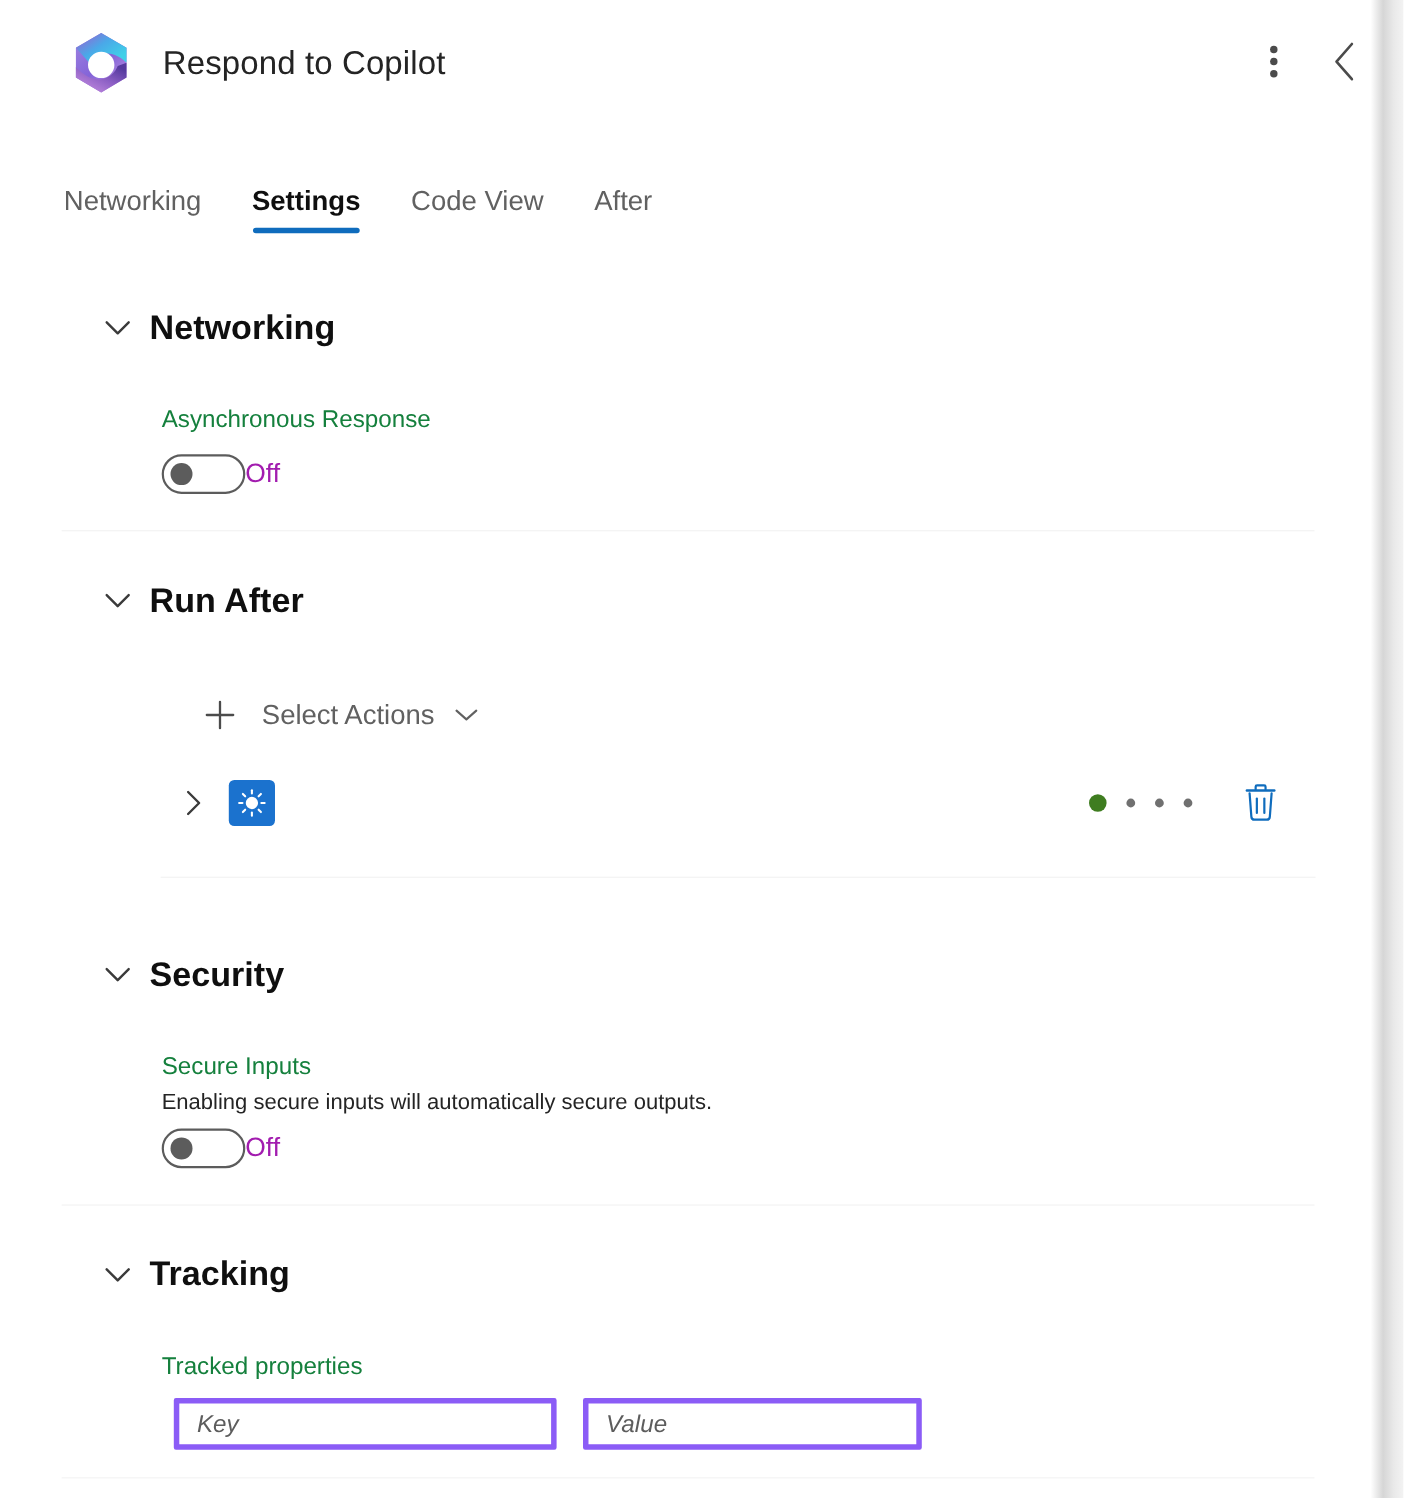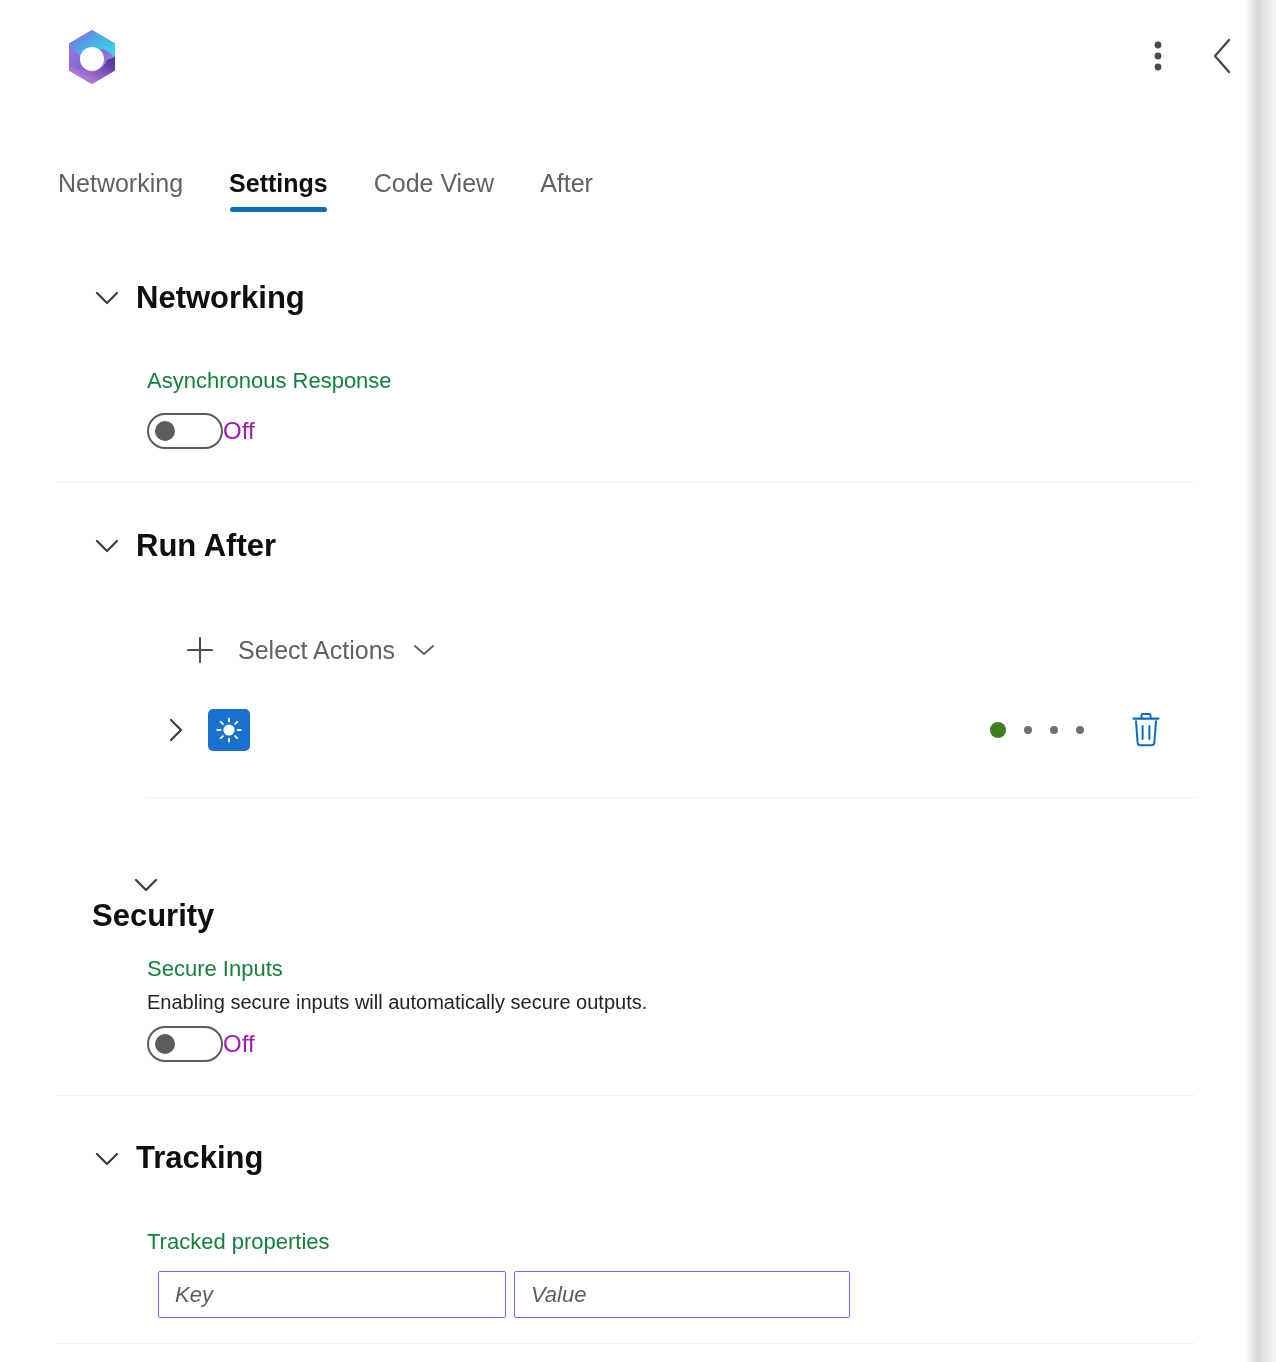--- a/index.html
+++ b/index.html
@@ -273,36 +273,36 @@
 
   
   #tracked-inputs {
     position: absolute;
     left: 158px; top: 1271px;
     display: flex;
     align-items: center;
   }
   .txt-input {
     height: 47px;
-    border: 1px solid #8b5cf6;
+    border: 5px solid #8b5cf6;
     border-radius: 2px;
     background: #ffffff;
     font-family: "Liberation Sans", sans-serif;
     font-size: 22px;
     color: #242424;
     padding: 0 16px;
     outline: none;
   }
   .txt-input::placeholder {
     font-style: italic;
     color: #5d5d5d;
     opacity: 1;
   }
   #key-input { width: 348px; }
-  #value-input { width: 336px; margin-left: 8px; }
+  #value-input { width: 308px; margin-left: 24px; }
 </style>
 </head>
 <body>
 
 <div id="panel">
 
   <div id="header">
 
     <div id="app-logo">
       <svg width="64" height="64" viewBox="0 0 64 64">
@@ -324,20 +324,21 @@
           </linearGradient>
         </defs>
         <path d="M32 3 L55 16.5 L55 43.5 L32 57 L9 43.5 L9 16.5 Z" fill="url(#gPurple)"></path>
         <path d="M32 3 L55 16.5 L55 30 C55 30 45 20 36 22 C27 24 22 31 22 31 L9 16.5 Z" fill="url(#gCyan)"></path>
         <path d="M55 30 L55 43.5 L32 57 L9 43.5 L9 34 C9 34 20 47 32 45 C44 43 47 33 47 33 Z" fill="url(#gMagenta)"></path>
         <path d="M32 20 C25.4 20 20 25.4 20 32 C20 38.6 25.4 44 32 44 C38.6 44 44 38.6 44 32 C44 25.4 38.6 20 32 20 Z" fill="#ffffff"></path>
         <path d="M32 21.5 C25.6 21.5 21.5 26.5 21.5 32 C21.5 37.5 26 42.5 32 42.5 C38 42.5 42.5 37.8 42.5 32 C42.5 26.2 38.4 21.5 32 21.5 Z" fill="#ffffff"></path>
       </svg>
     </div>
 
+    <div id="app-title">Respond to Copilot</div>
 
     <div id="more-options">
       <svg width="8" height="30" viewBox="0 0 8 30">
         <circle cx="4" cy="4" r="3.4" fill="#4b4b4b"></circle>
         <circle cx="4" cy="15" r="3.4" fill="#4b4b4b"></circle>
         <circle cx="4" cy="26" r="3.4" fill="#4b4b4b"></circle>
       </svg>
     </div>
 
     <div id="collapse-btn">
@@ -397,21 +398,21 @@
         <span class="sa-label">Select Actions</span>
         <span class="sa-chevron">
           <svg width="22" height="14" viewBox="0 0 22 14" fill="none">
             <path d="M2 3 L11 11 L20 3" stroke="#616161" stroke-width="1.9" stroke-linecap="round" stroke-linejoin="round"></path>
           </svg>
         </span>
       </div>
     </div>
 
     <div class="section">
-      <div class="section-header" style="left:92px; top:614px;flex-direction:column;">
+      <div class="section-header" style="left:92px; top:614px;">
         <span class="section-chevron">
           <svg width="24" height="16" viewBox="0 0 24 16" fill="none">
             <path d="M2 3 L12 13 L22 3" stroke="#3b3b3b" stroke-width="2.2" stroke-linecap="round" stroke-linejoin="round"></path>
           </svg>
         </span>
         <span class="section-title">Security</span>
       </div>
 
       <div class="field-label" style="left:147px; top:698px;">Secure Inputs</div>
       <div class="field-hint" style="left:147px; top:732px;">Enabling secure inputs will automatically secure outputs.</div>

